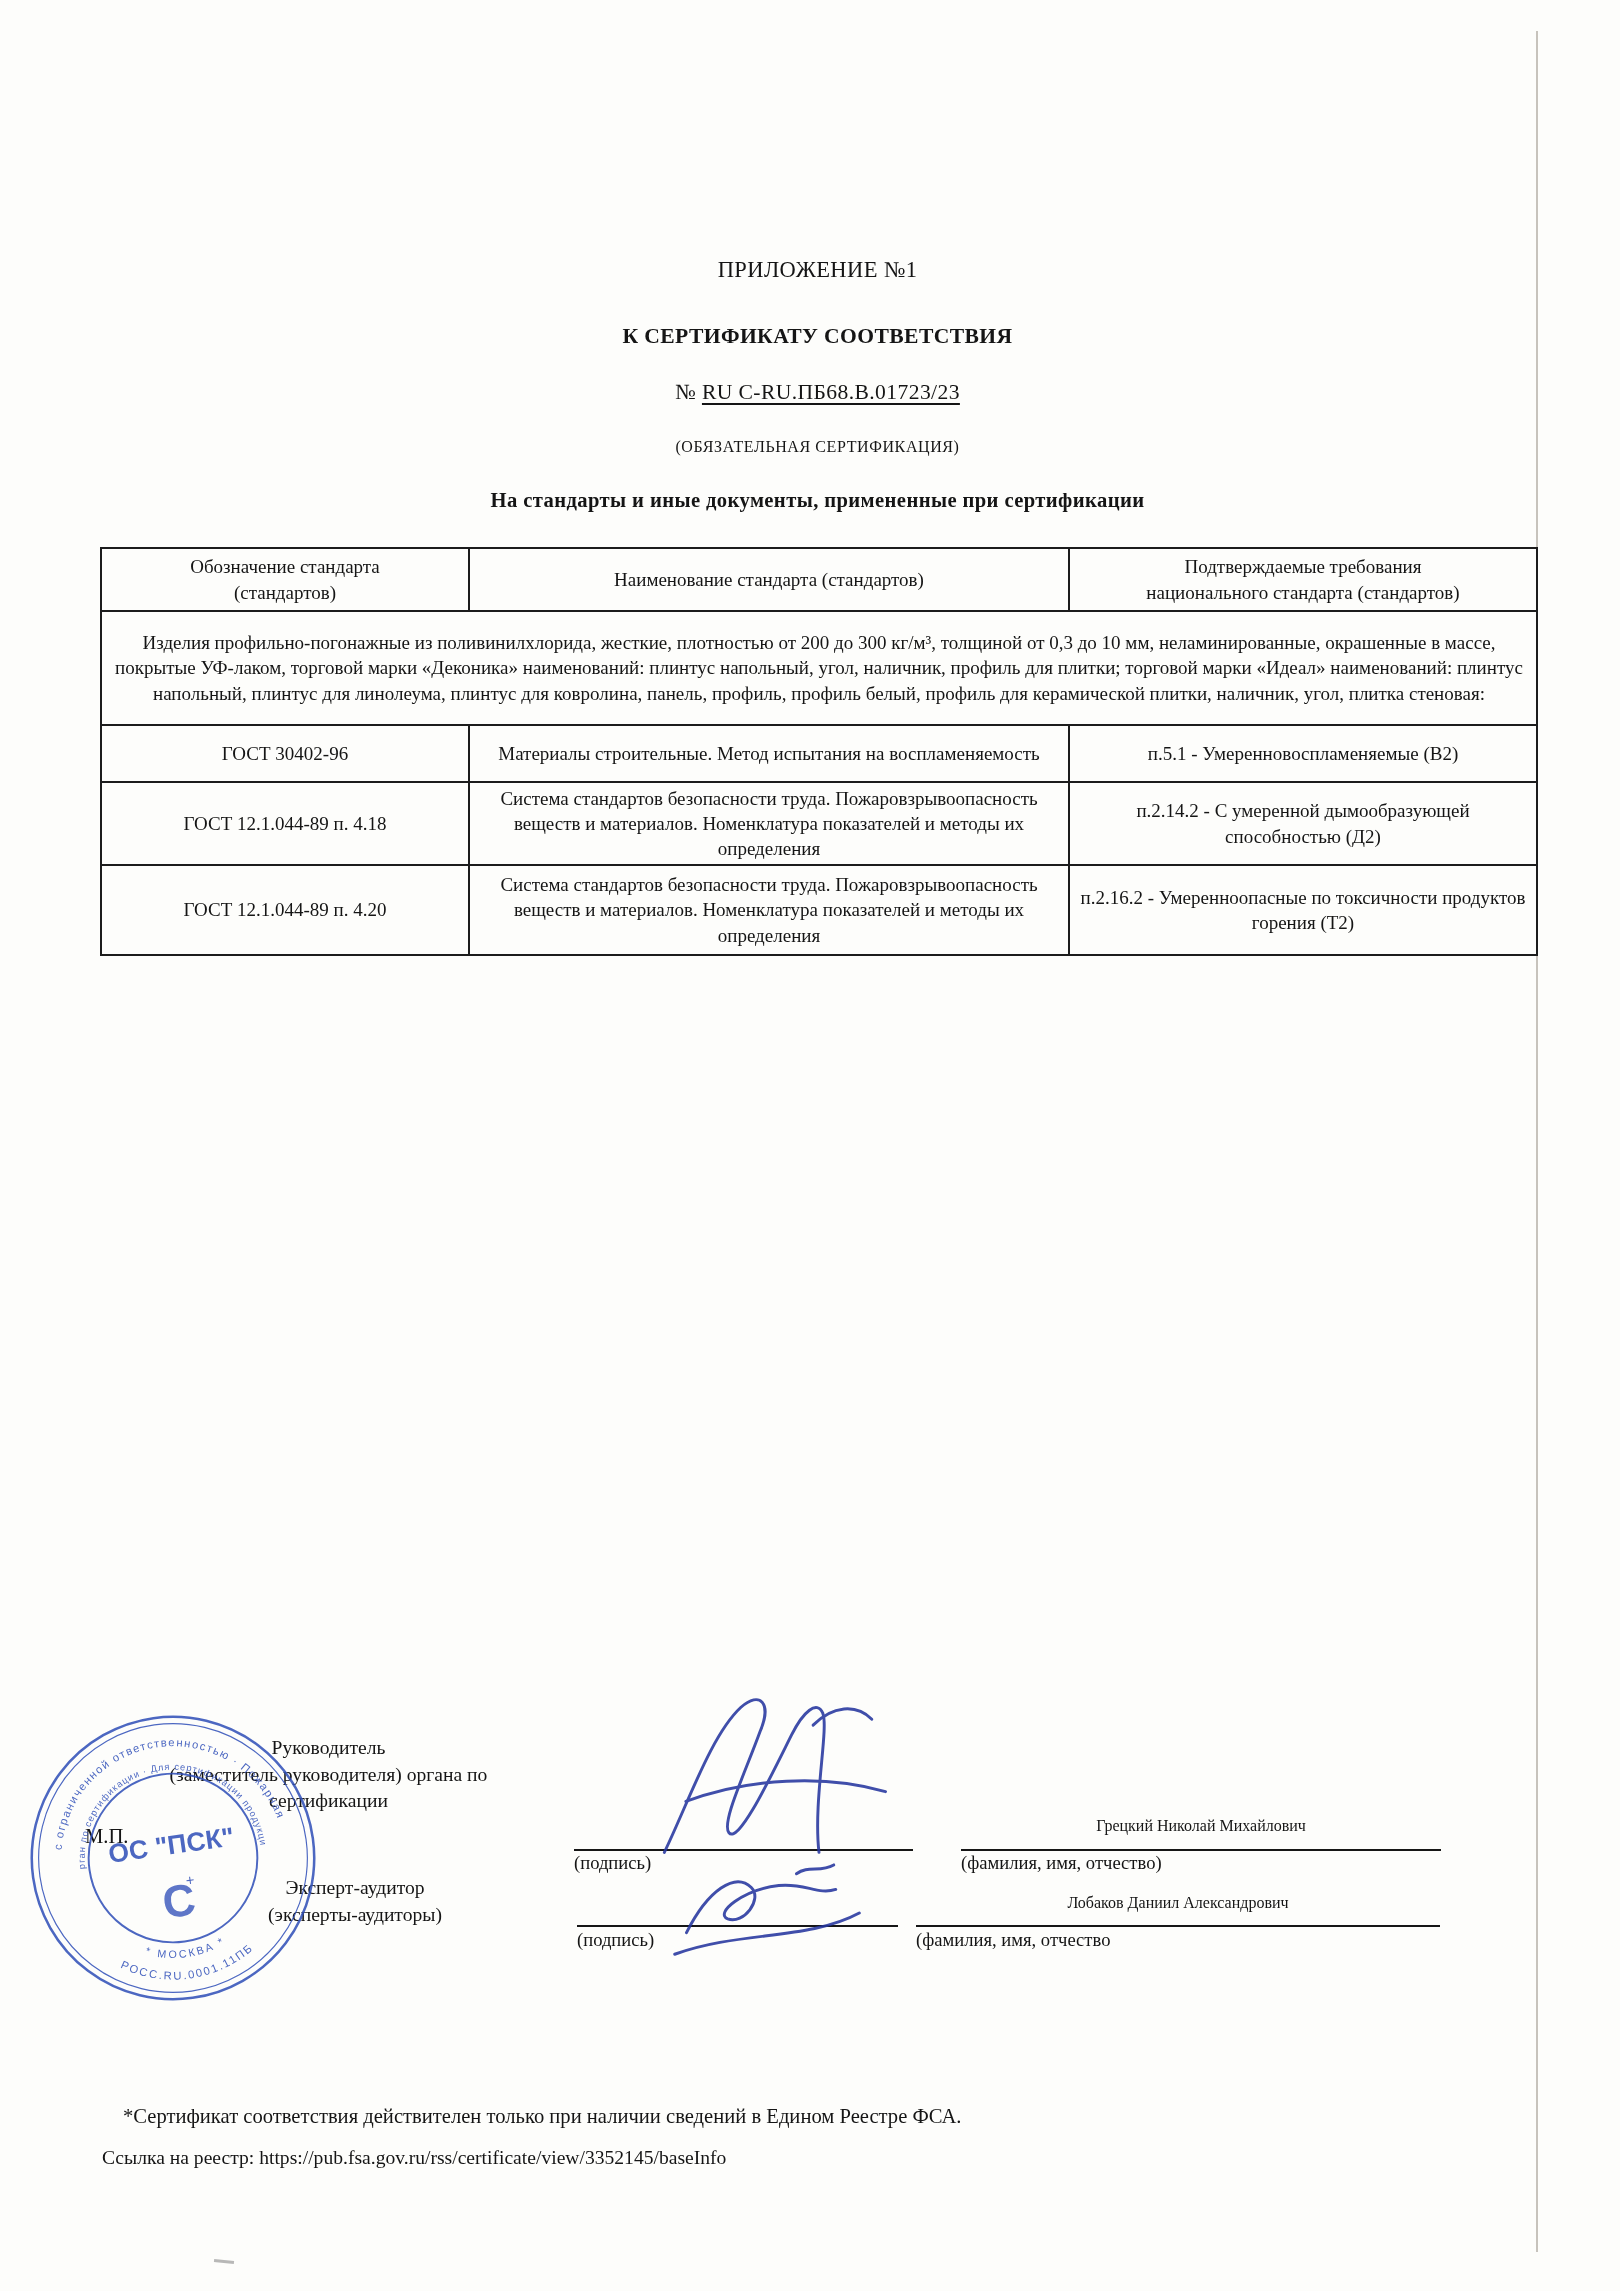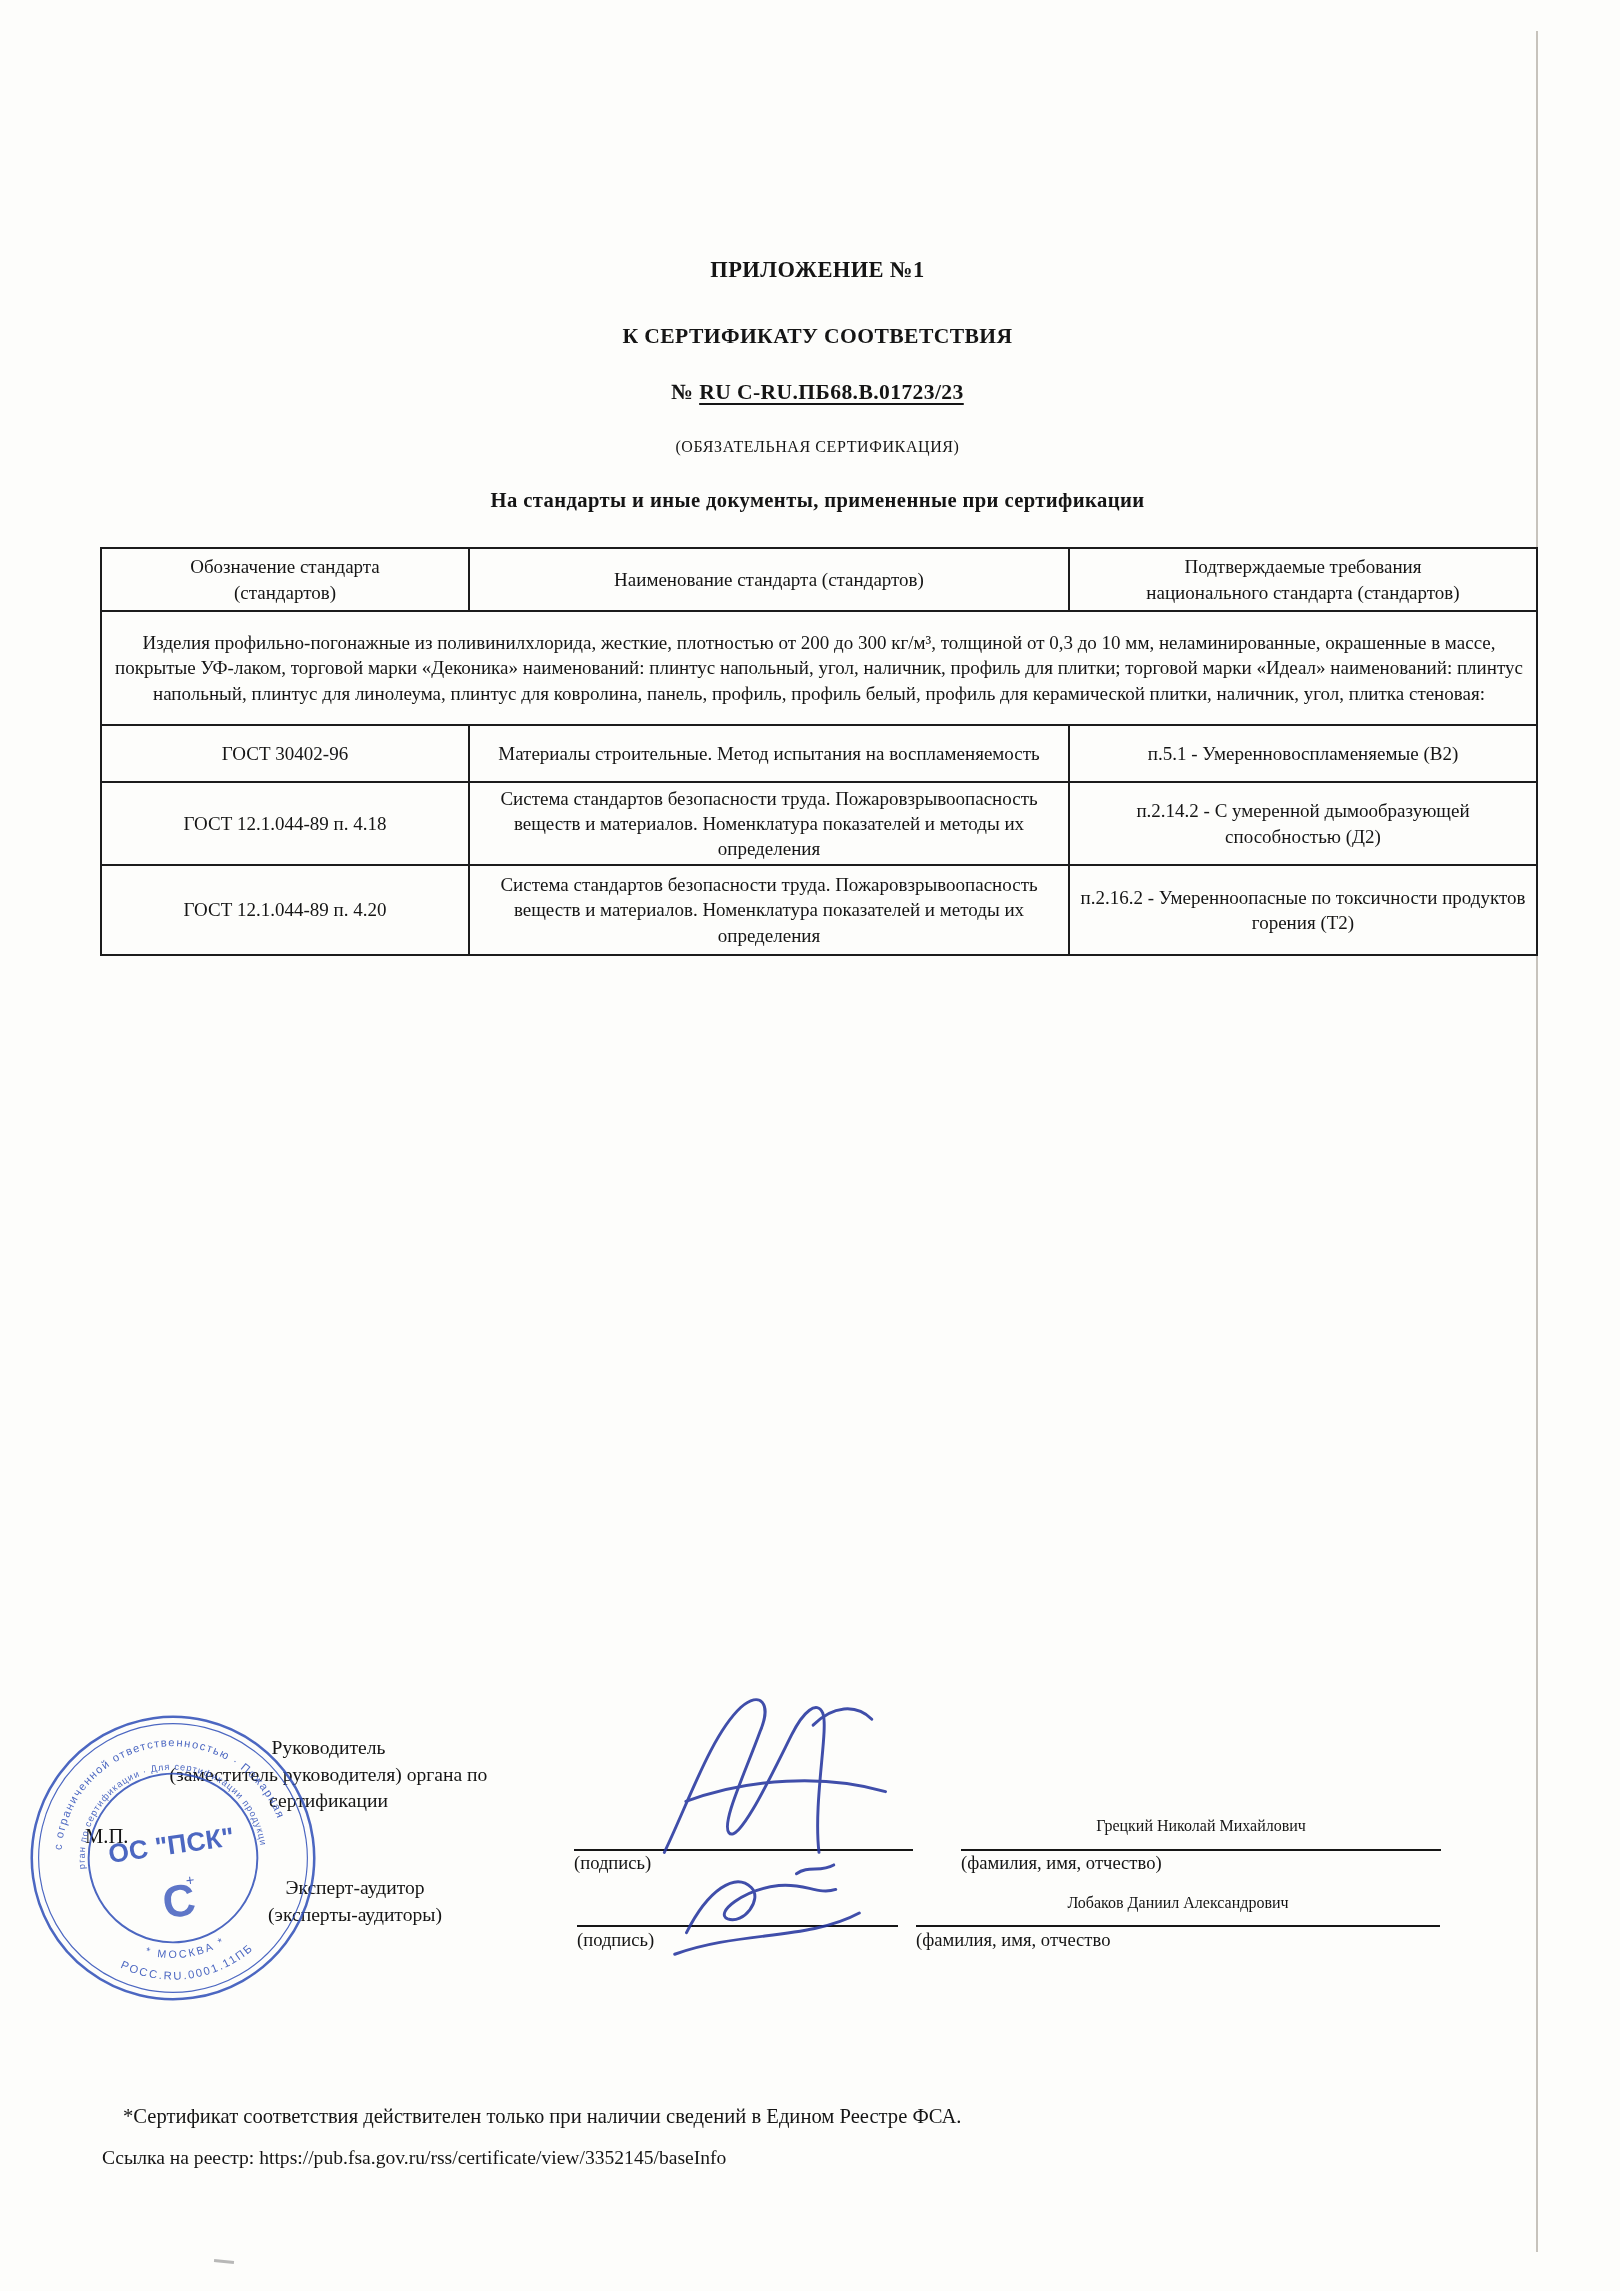--- a/index.html
+++ b/index.html
@@ -12,23 +12,23 @@
     overflow:hidden;
   }
   .pre { white-space:pre-line; }
 
   
   .fold-line { position:absolute; left:1536px; top:31px; width:2px; height:2221px; background:#b9b4ac; opacity:.8; }
   .artifact-dash { position:absolute; left:214px; top:2260px; width:19.6px; height:2.9px; background:#9a9a9a; transform:rotate(6deg); opacity:.7; }
 
   
   .hline { position:absolute; left:100px; width:1435px; text-align:center; letter-spacing:0.4px; }
-  .t1 { top:257px; font-size:22.5px; font-weight:bold; }
+  .t1 { top:257px; font-size:22.5px; font-weight:normal; }
   .t2 { top:324px; font-size:21.6px; font-weight:bold; }
-  .t3 { top:380px; font-size:21.6px; font-weight:bold; }
+  .t3 { top:380px; font-size:21.6px; font-weight:normal; }
   .t3 .num { text-decoration:underline; text-underline-offset:3.9px; }
   .t4 { top:438px; font-size:16px; letter-spacing:0.6px; }
   .t5 { top:489px; font-size:20.6px; font-weight:bold; }
 
   
   .standards-table {
     position:absolute; left:100px; top:547px; width:1435px;
     border-collapse:collapse; table-layout:fixed; font-size:19px;
   }
   .standards-table th, .standards-table td {

